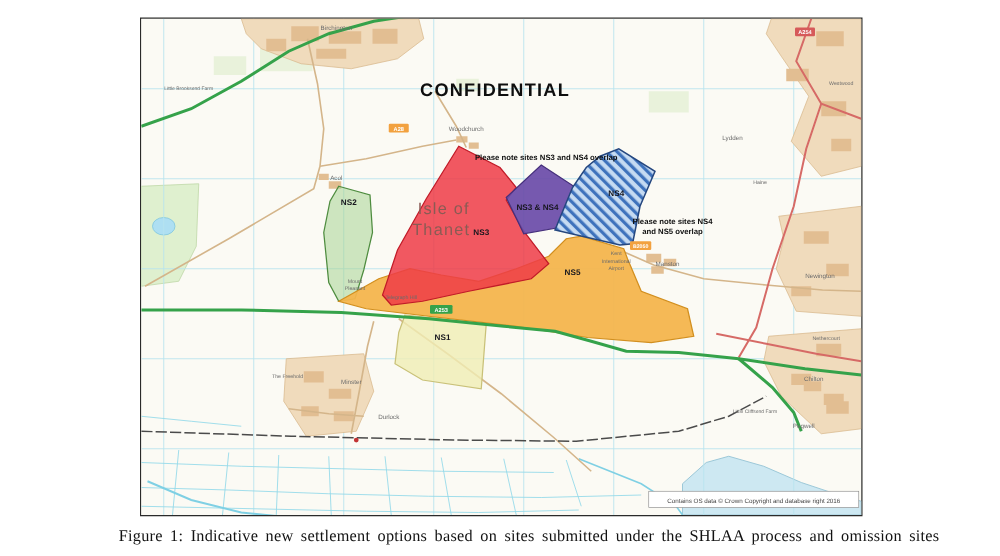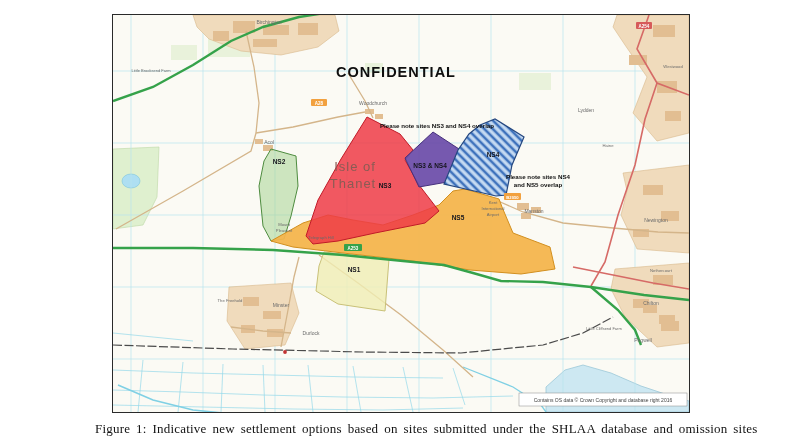--- a/index.html
+++ b/index.html
@@ -202,14 +202,14 @@
         <text x="425" y="172">and NS5 overlap</text>
       </g>
 
       <text x="283" y="62" font-size="14.5" font-weight="bold" letter-spacing="1" fill="#0e0e0e" text-anchor="middle">CONFIDENTIAL</text>
 
       <rect x="406" y="378" width="168" height="13" fill="#ffffff" stroke="#888888" stroke-width="0.5"></rect>
       <text x="490" y="387" font-size="5" fill="#444444" text-anchor="middle">Contains OS data © Crown Copyright and database right 2016</text>
     </svg>
   </div>
 
-  <div class="caption">Figure 1: Indicative new settlement options based on sites submitted under the SHLAA database and omission sites</div>
+  <div class="caption">Figure 1: Indicative new settlement options based on sites submitted under the SHLAA process and omission sites</div>
 </div>
 
 </body></html>

